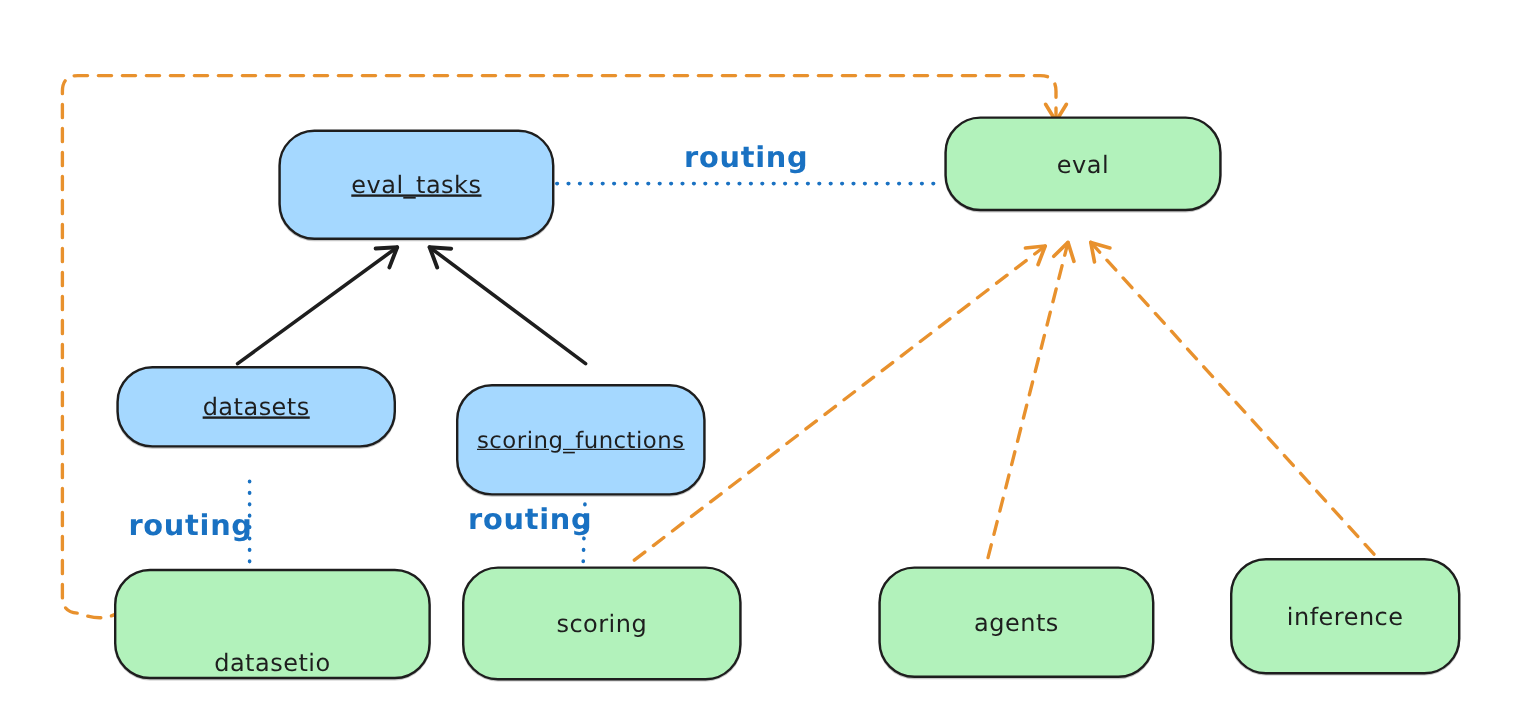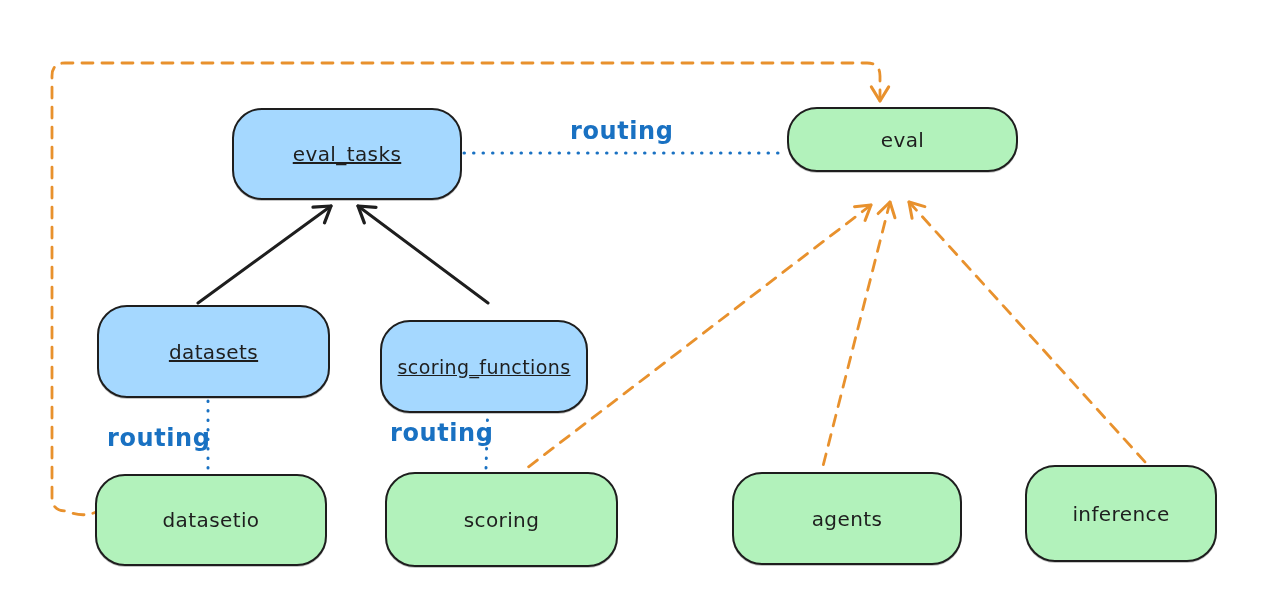--- a/index.html
+++ b/index.html
@@ -31,24 +31,24 @@
     font-size: 20px;
     letter-spacing: 0.4px;
     color: #1e1e1e;
     box-sizing: border-box;
     box-shadow: 0 1px 0 0 rgba(30,30,30,0.25);
   }
   .node.blue  { background: #a5d8ff; text-decoration: underline; }
   .node.green { background: #b2f2bb; }
 
   .node-eval-tasks        { left: 232px; top: 108px; width: 230px; height: 92px; }
-  .node-eval              { left: 787px; top: 107px; width: 231px; height: 65px; justify-content: center; }
-  .node-datasets          { left:  97px; top: 305px; width: 233px; height: 93px; }
+  .node-eval              { left: 787px; top: 97px; width: 231px; height: 79px; justify-content: center; }
+  .node-datasets          { left:  97px; top: 305px; width: 233px; height: 68px; }
   .node-scoring-functions { left: 380px; top: 320px; width: 208px; height: 93px; font-size: 19px; }
-  .node-datasetio         { left:  95px; top: 474px; width: 232px; height: 92px; }
+  .node-datasetio         { left:  95px; top: 474px; width: 264px; height: 92px; align-items: flex-end; }
   .node-scoring           { left: 385px; top: 472px; width: 233px; height: 95px; }
   .node-agents            { left: 732px; top: 472px; width: 230px; height: 93px; }
   .node-inference         { left: 1025px; top: 465px; width: 192px; height: 97px; }
 
   .edge-label {
     position: absolute;
     color: #1971c2;
     font-size: 24px;
     font-weight: bold;
     letter-spacing: 0.6px;

